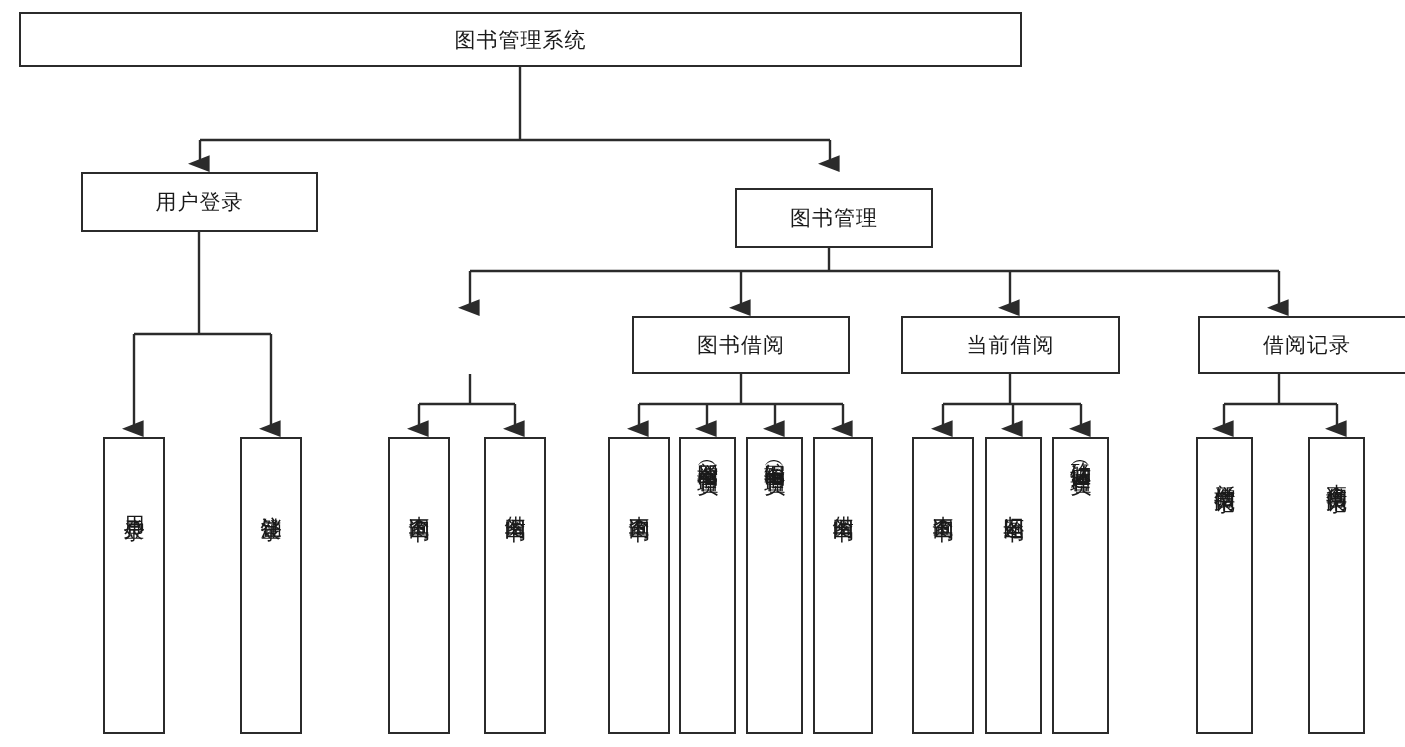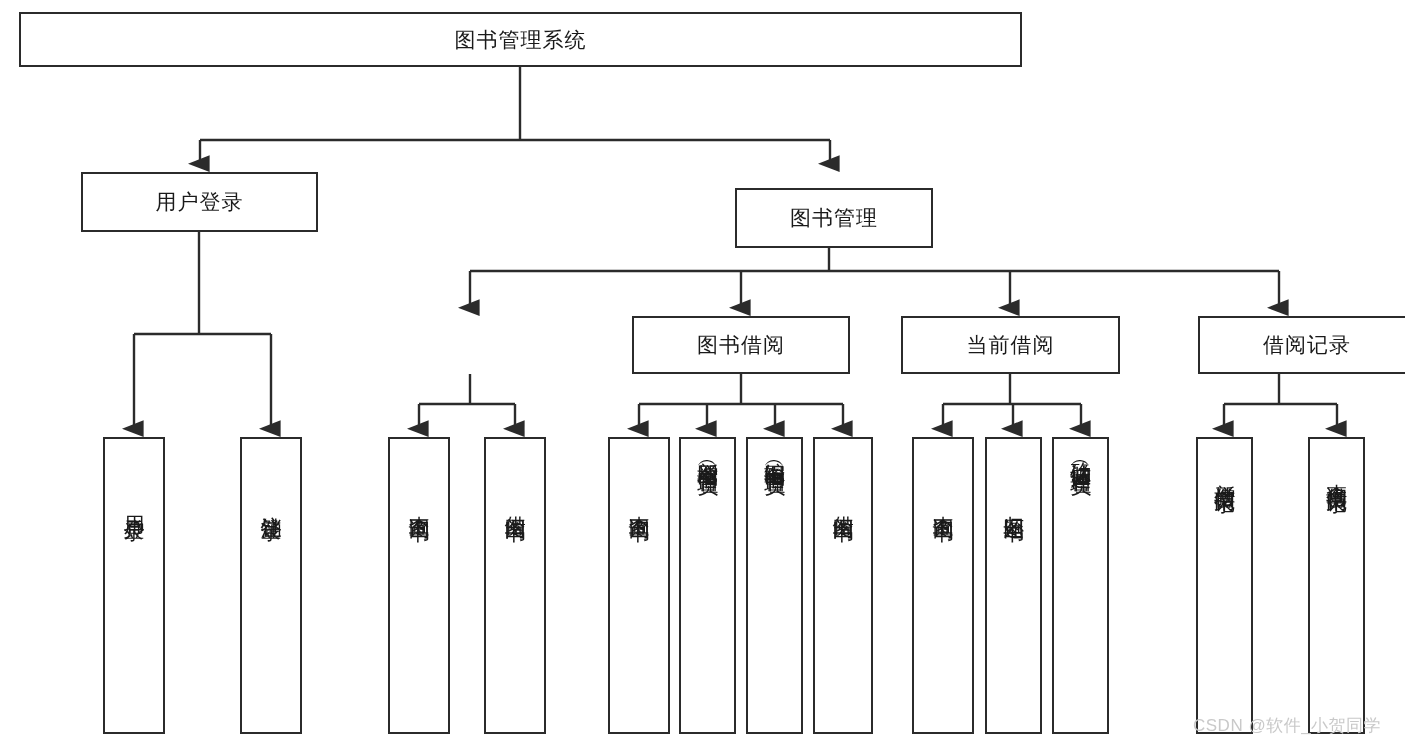--- a/index.html
+++ b/index.html
@@ -181,15 +181,14 @@
     <span class="vtext">确认归还（管理员）</span>
   </div>
 
   <div class="node vert" style="left:1196px; top:437px; width:57px; height:297px; padding-top:28px;">
     <span class="vtext">新增借阅记录</span>
   </div>
   <div class="node vert" style="left:1308px; top:437px; width:57px; height:297px; padding-top:28px;">
     <span class="vtext">查询借阅记录</span>
   </div>
 
-  <div class="watermark">CSDN @软件_小贺同学</div>
 
 </div>
 
 </body></html>

